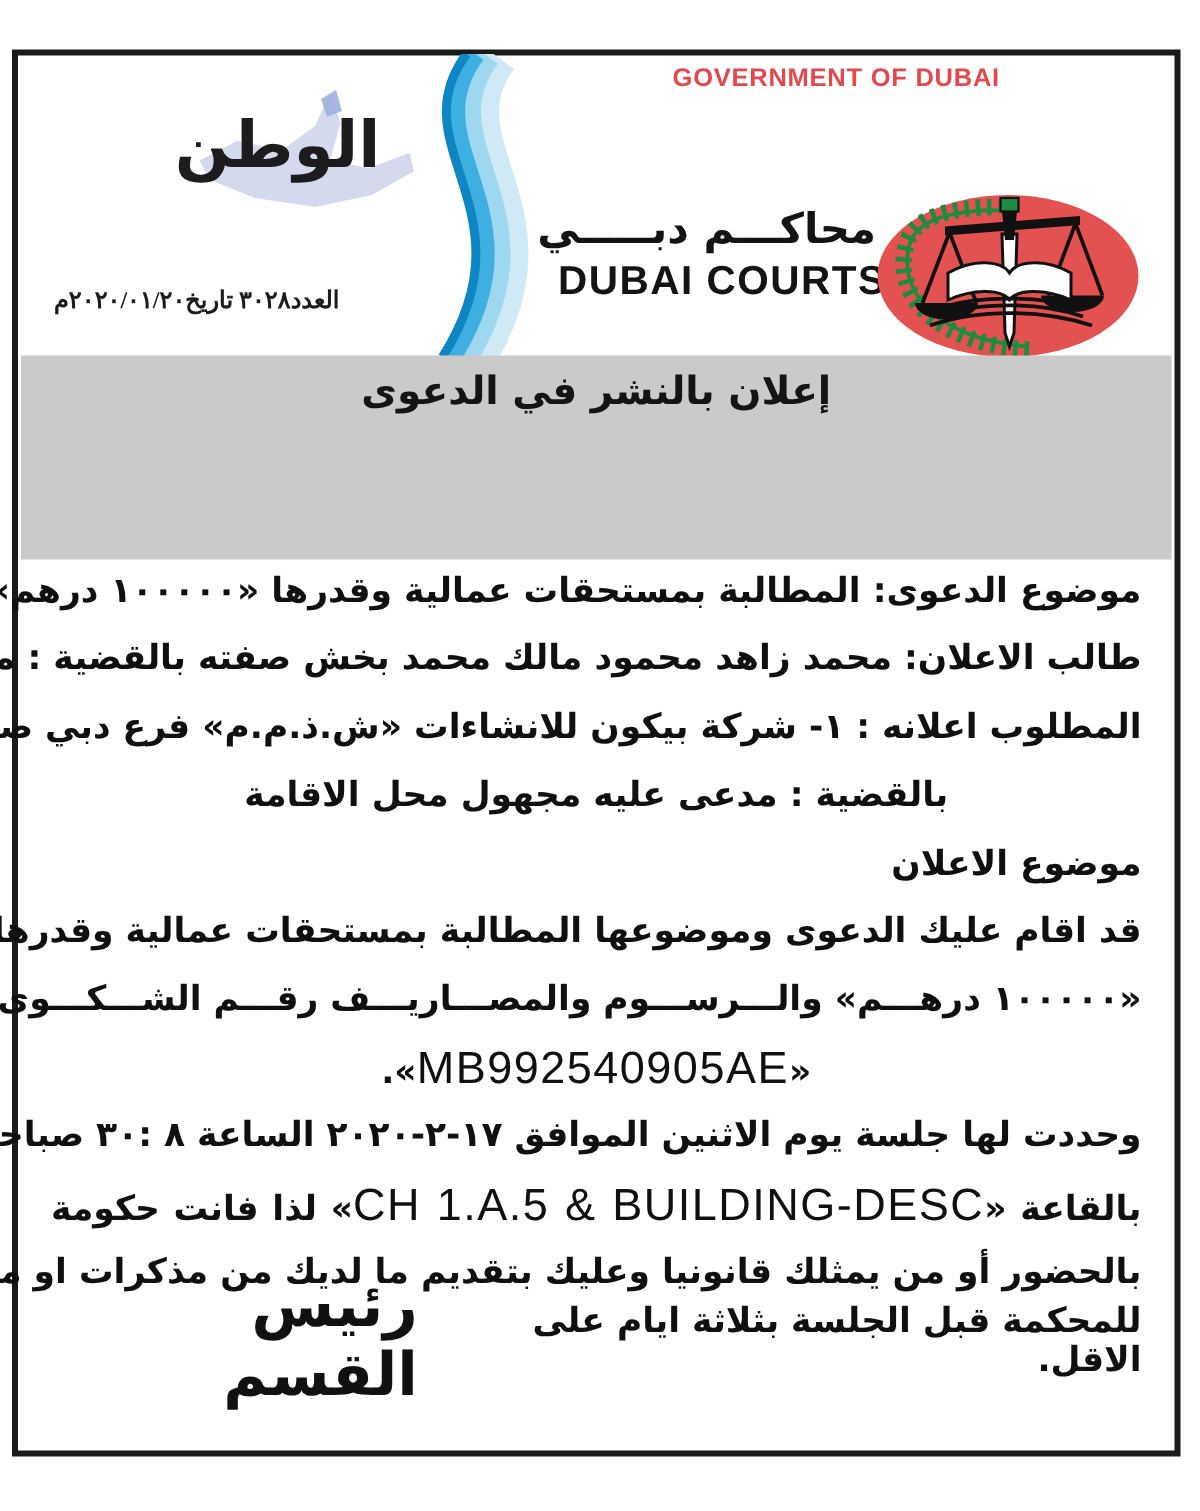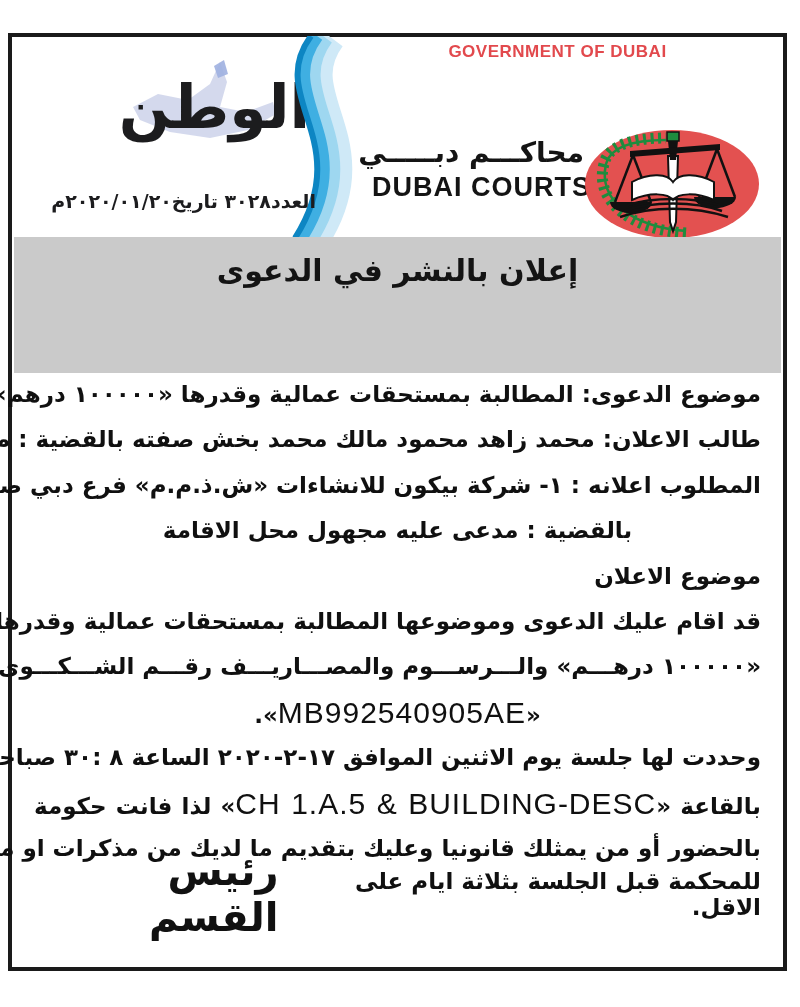--- a/index.html
+++ b/index.html
@@ -9,26 +9,26 @@
   }
   .abs{position:absolute;}
   
   .frame{
     left:8px;top:33px;width:779px;height:938px;box-sizing:border-box;
     border:4px solid #1a1a1a;background:#ffffff;
   }
   
   .map-watermark{left:128px;top:52px;}
   .watan-name{
-    left:60px;top:74px;width:250px;text-align:right;
-    font-size:60px;font-weight:bold;color:#1c1c1e;line-height:1.1;direction:rtl;
+    left:60px;top:74px;width:250px;text-align:center;
+    font-size:43px;font-weight:bold;color:#1c1c1e;line-height:1.1;direction:rtl;
   }
   .issue-line{
-    left:36px;top:190px;width:280px;direction:rtl;text-align:right;
-    font-size:19px;font-weight:bold;color:#1c1c1e;white-space:nowrap;
+    left:36px;top:190px;width:280px;direction:rtl;text-align:left;
+    font-size:16px;font-weight:bold;color:#1c1c1e;white-space:nowrap;font-family:Liberation Serif, serif;
   }
   .wave{left:243px;top:36px;}
   
   .gov-block{left:430px;top:40px;width:255px;text-align:center;}
   .gov-callig{
     font-size:42px;font-weight:bold;color:#e2494d;direction:rtl;line-height:62px;
   }
   .gov-word{
     font-family:"Liberation Sans",sans-serif;font-size:17px;font-weight:bold;
     color:#e2494d;letter-spacing:0.5px;margin-top:2px;white-space:nowrap;
@@ -41,21 +41,21 @@
   .courts-en{
     font-family:"Liberation Sans",sans-serif;font-size:27px;font-weight:bold;
     color:#141414;letter-spacing:1px;white-space:nowrap;
   }
   .emblem{left:582px;top:130px;}
   
   .title-band{
     left:14px;top:237px;width:767px;height:136px;background:#cacaca;
     text-align:center;direction:rtl;color:#141414;
   }
-  .title-l1{font-size:30px;font-weight:bold;padding-top:12px;line-height:44px;}
+  .title-l1{font-size:26px;font-weight:bold;padding-top:2px;line-height:44px;}
   .title-l2{font-size:33px;font-weight:bold;line-height:56px;white-space:nowrap;}
   
   .body-text{
     left:12px;top:372px;width:771px;box-sizing:border-box;padding:0 22px;
     direction:rtl;font-size:23px;font-weight:bold;color:#101010;
   }
   .bl{height:45.4px;line-height:45.4px;white-space:nowrap;overflow:visible;}
   .jl{text-align:justify;text-align-last:justify;}
   .rl{text-align:right;}
   .cl{text-align:left;text-align-last:center;}

